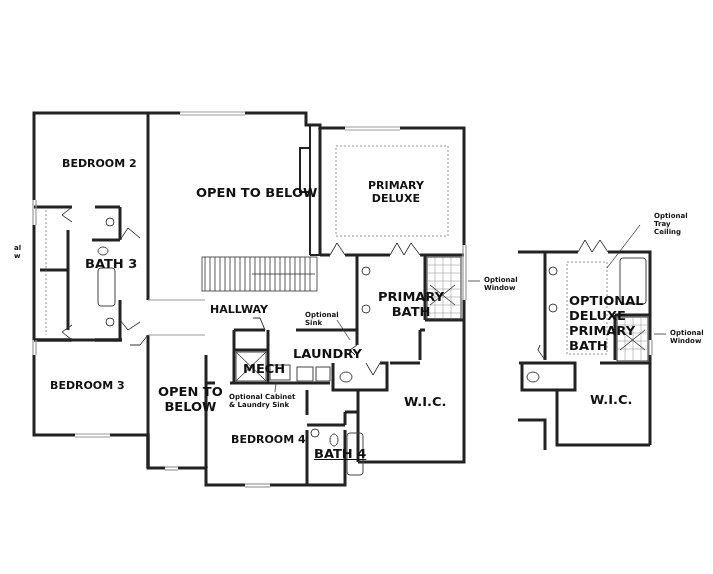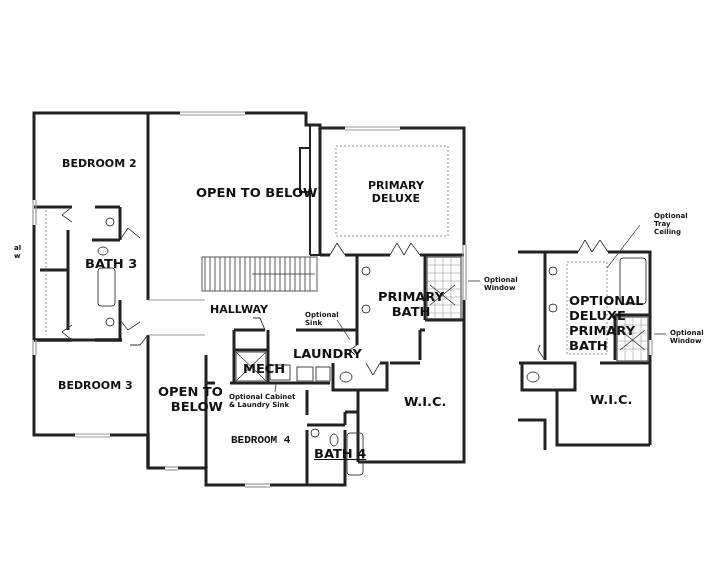--- a/index.html
+++ b/index.html
@@ -233,27 +233,27 @@
   <div>DELUXE</div>
 </div>
 <div class="lbl sm" style="left:73px;top:257px;margin-left:12px;">BATH 3</div>
 <div class="lbl big" style="left:210px;top:304px;">HALLWAY</div>
 <div class="lbl sm" style="left:378px;top:290px;">
   <div>PRIMARY</div>
   <div>BATH</div>
 </div>
 <div class="lbl sm" style="left:293px;top:347px;">LAUNDRY</div>
 <div class="lbl sm" style="left:243px;top:362px;">MECH</div>
-<div class="lbl big" style="left:58px;top:380px;">BEDROOM 3</div>
-<div class="lbl sm" style="left:158px;top:385px;text-align:right;">
+<div class="lbl big" style="left:50px;top:380px;">BEDROOM 3</div>
+<div class="lbl sm" style="left:158px;top:385px;">
   <div>OPEN TO</div>
   <div>BELOW</div>
 </div>
 <div class="lbl sm" style="left:404px;top:395px;">W.I.C.</div>
-<div class="lbl big" style="left:231px;top:434px;font-family:Liberation Mono, monospace;">BEDROOM 4</div>
+<div class="lbl big" style="left:231px;top:434px;">BEDROOM 4</div>
 <div class="lbl sm" style="left:314px;top:447px;text-decoration:underline;">BATH 4</div>
 
 <div class="lbl note" style="left:305px;top:311px;">
   <div>Optional</div>
   <div>Sink</div>
 </div>
 <div class="lbl note" style="left:484px;top:276px;">
   <div>Optional</div>
   <div>Window</div>
 </div>

